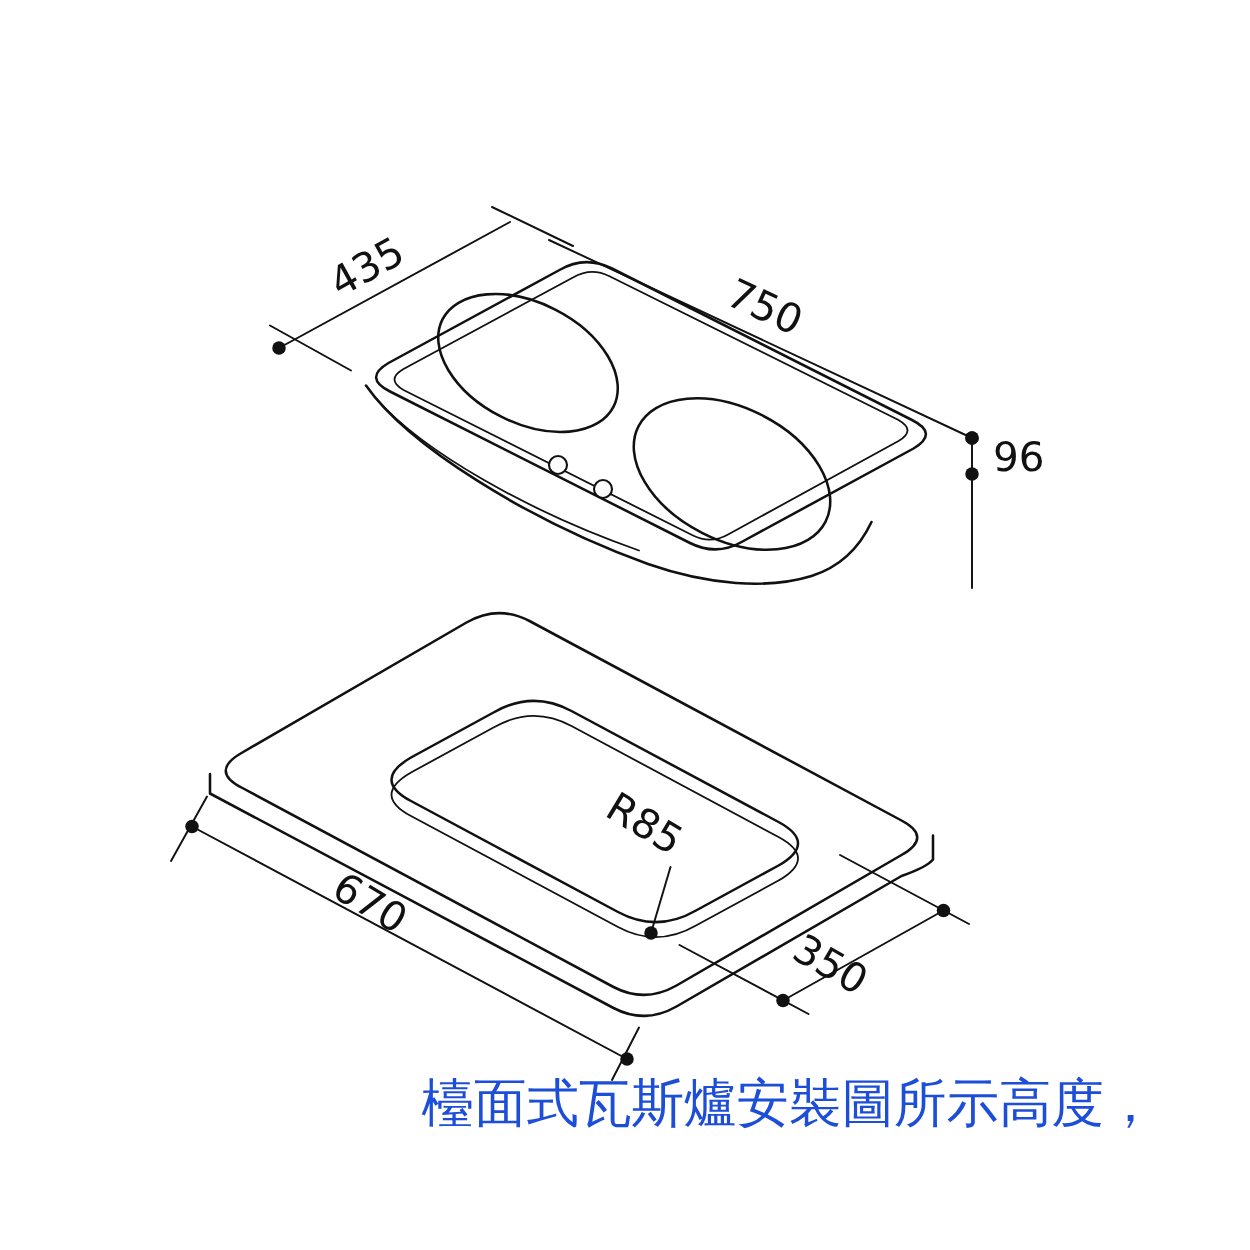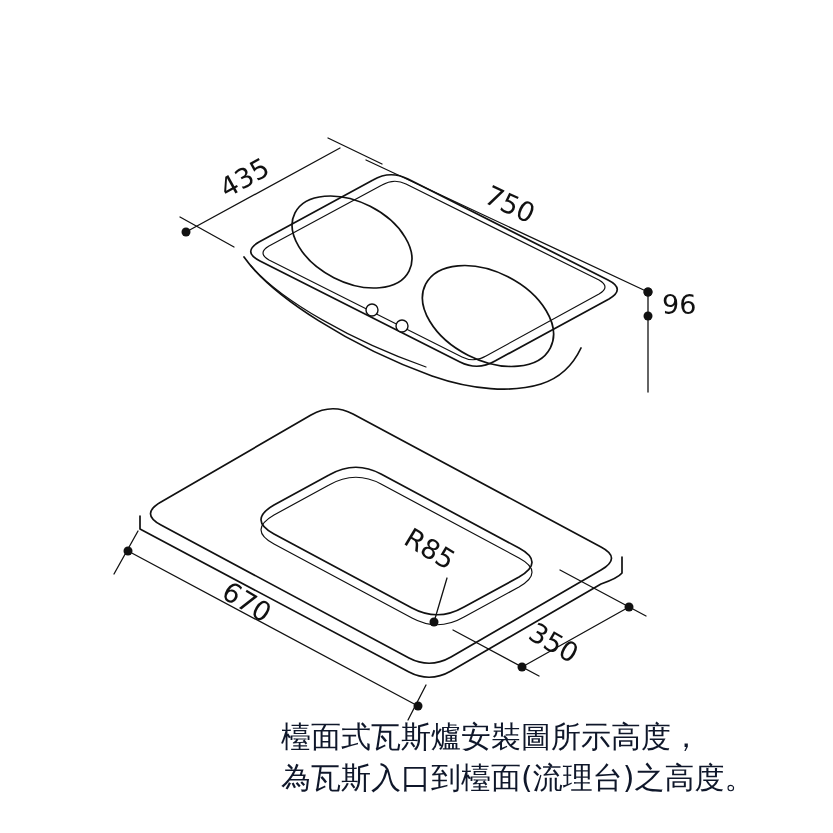--- a/index.html
+++ b/index.html
@@ -21,22 +21,22 @@
   .outline   { fill: none; stroke: #111111; stroke-width: 1.7; stroke-linecap: round; stroke-linejoin: round; }
   .thinline  { fill: none; stroke: #111111; stroke-width: 1.2; stroke-linecap: round; stroke-linejoin: round; }
   .dimline   { fill: none; stroke: #111111; stroke-width: 1.3; stroke-linecap: round; }
   .dot       { fill: #111111; stroke: none; }
   .dimtext   { fill: #111111; font-size: 27px; font-family: "DejaVu Sans", sans-serif; }
   .knob      { fill: #ffffff; stroke: #111111; stroke-width: 1.4; }
   .caption {
     position: absolute;
     left: 281px;
     top: 716px;
-    color: #0f172a;
-    font-size: 30px;
+    color: #1d4ed8;
+    font-size: 35px;
     line-height: 41px;
     white-space: nowrap;
     font-family: "DejaVu Sans", "Liberation Sans", sans-serif;
   }
 </style>
 </head>
 <body>
 
 <div class="stage">
 
@@ -101,16 +101,15 @@
       <text class="dimtext" x="549" y="651" text-anchor="middle" transform="rotate(30 549 651)">350</text>
 
       <line class="dimline" x1="447" y1="578" x2="434" y2="622"></line>
       <circle class="dot" cx="434" cy="622" r="4.5"></circle>
       <text class="dimtext" x="425" y="557" text-anchor="middle" transform="rotate(31 425 557)">R85</text>
     </g>
   </svg>
 
   <div class="caption">
     <div>檯面式瓦斯爐安裝圖所示高度，</div>
-    <div>為瓦斯入口到檯面(流理台)之高度。</div>
   </div>
 
 </div>
 
 </body></html>

